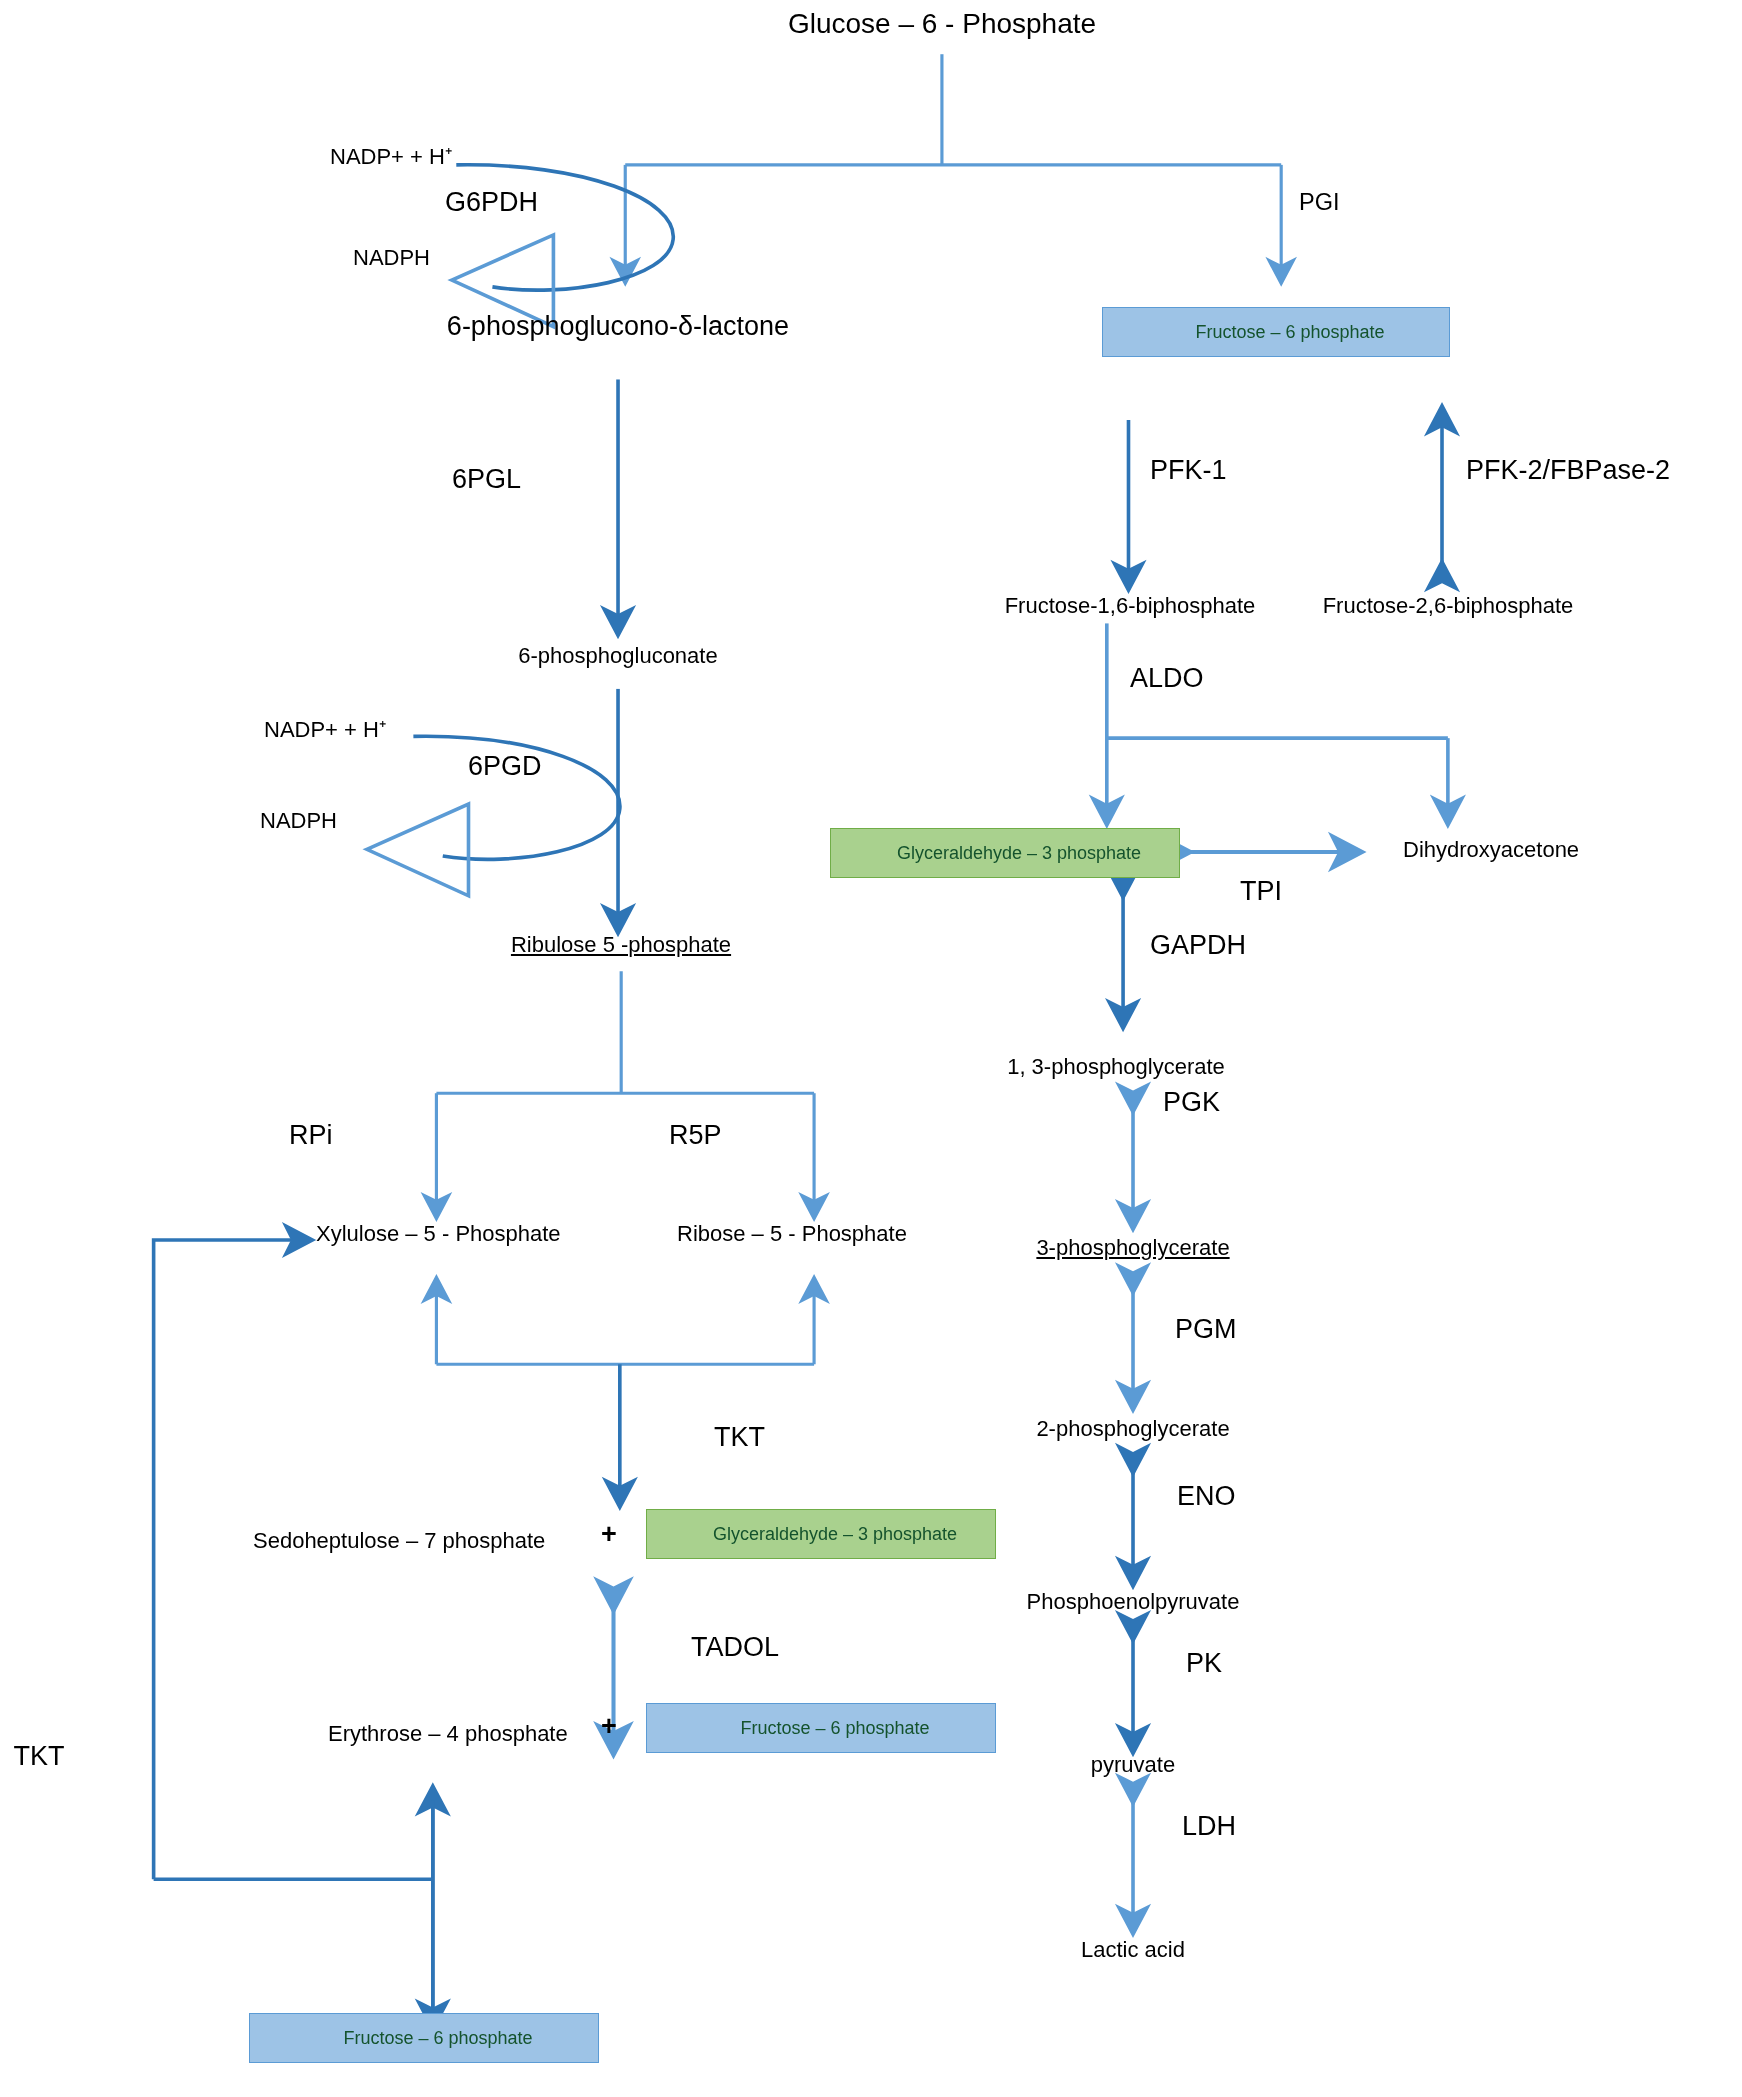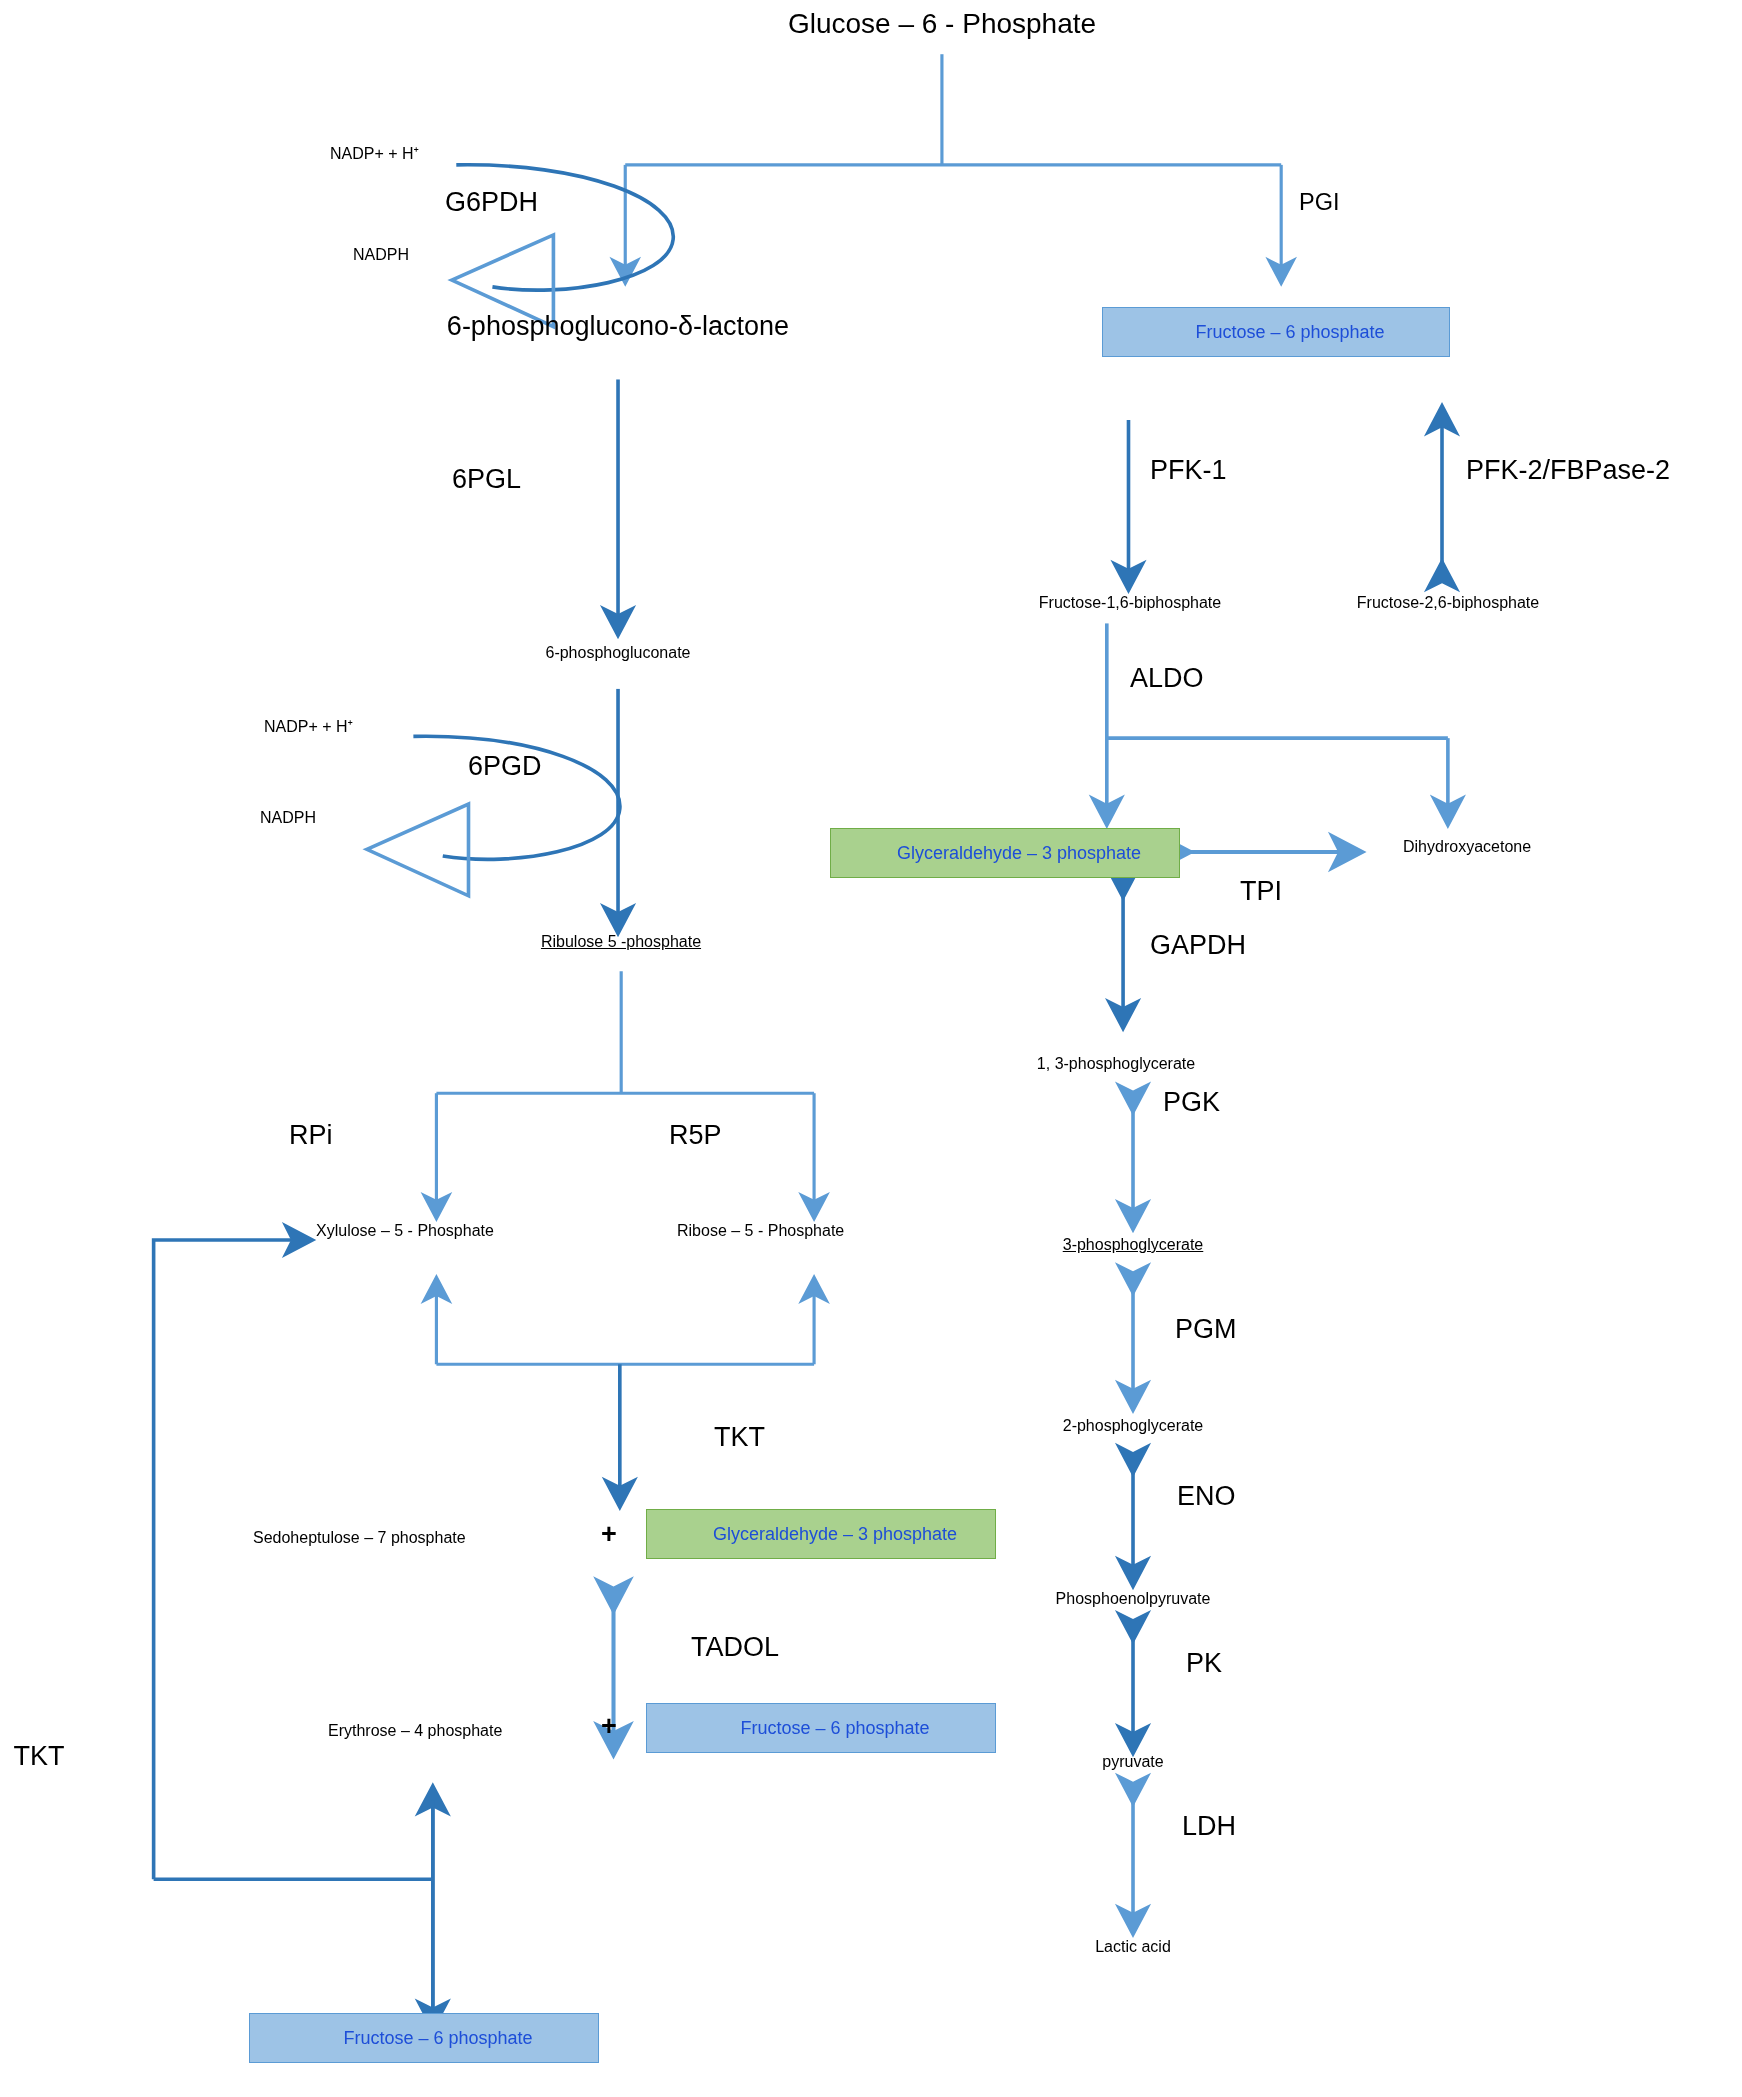--- a/index.html
+++ b/index.html
@@ -14,33 +14,33 @@
     position:absolute;
     white-space:nowrap;
     line-height:1.1;
     color:#000000;
     font-family:"Liberation Sans", sans-serif;
   }
   
   .t-title{font-size:28px;}
   .t-big{font-size:27px;}
   .t-mid{font-size:23.5px;}
-  .t-small{font-size:16px;}
+  .t-small{font-size:22px;}
   .t-plus{font-size:27px;font-weight:700;}
 
   .ctr{transform:translateX(-50%);}
 
   
   .box{
     position:absolute;
     display:flex;align-items:center;justify-content:center;
     box-sizing:border-box;
     font-family:"Liberation Sans", sans-serif;
     font-size:18px;
-    color:#1d4ed8;
+    color:#14532d;
     white-space:nowrap;
     padding-left:28px;
   }
   .box-blue{
     background:#9DC3E6;
     border:1.4px solid #5B9BD5;
   }
   .box-green{
     background:#A9D18E;
     border:1.4px solid #70AD47;

